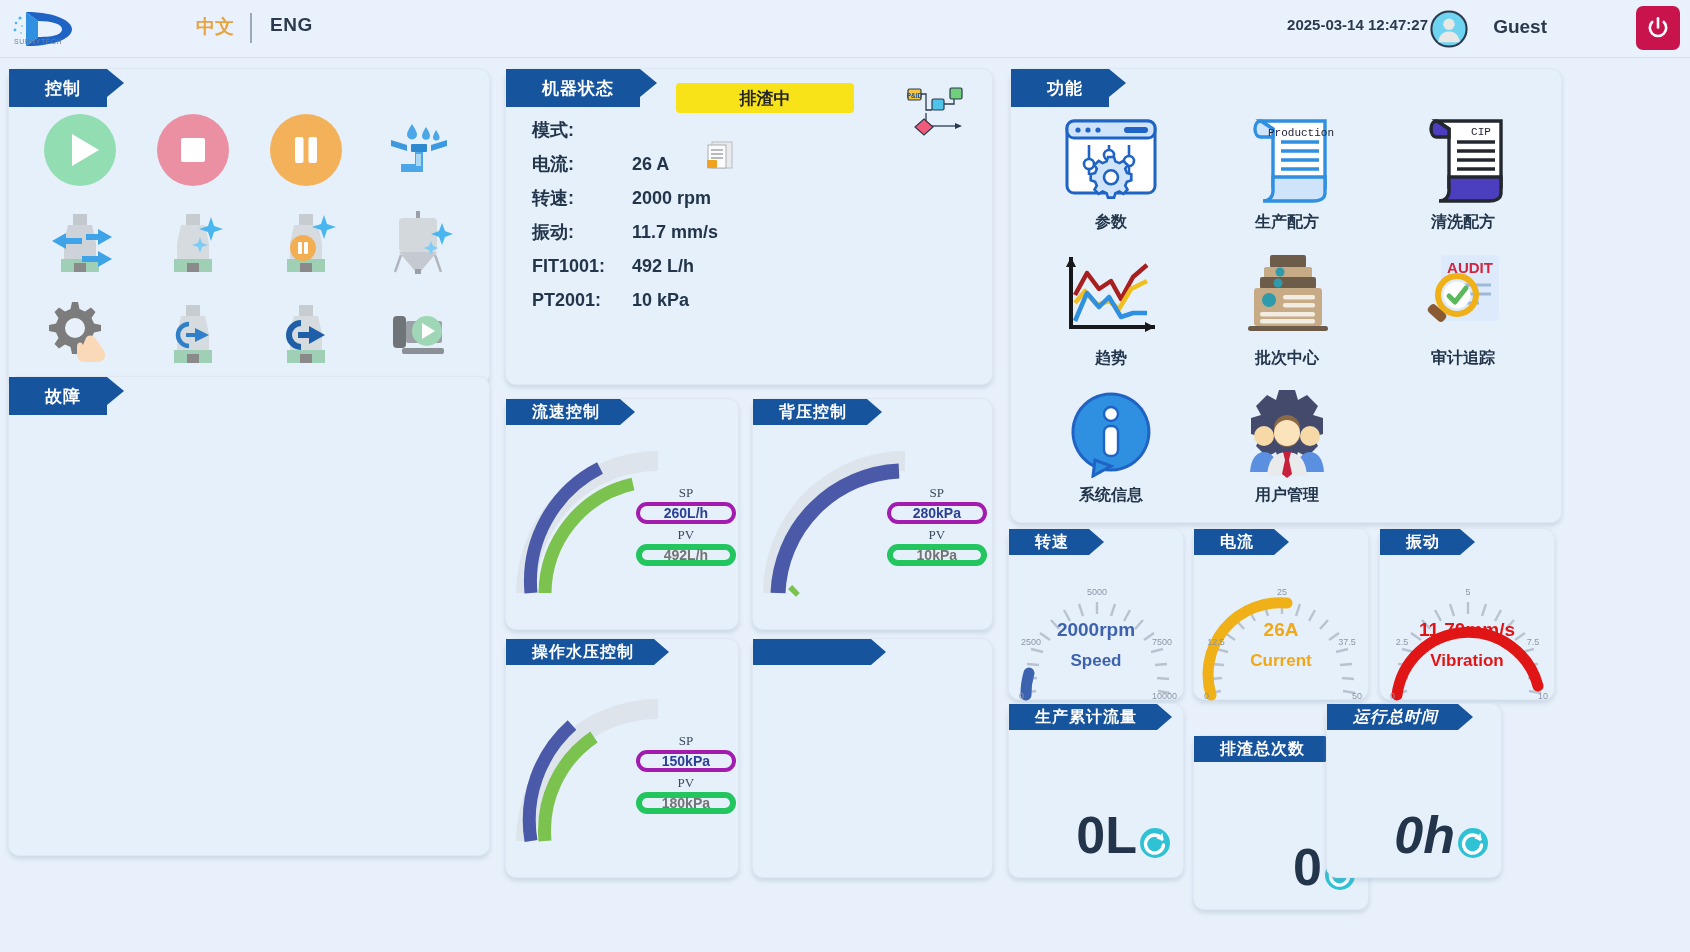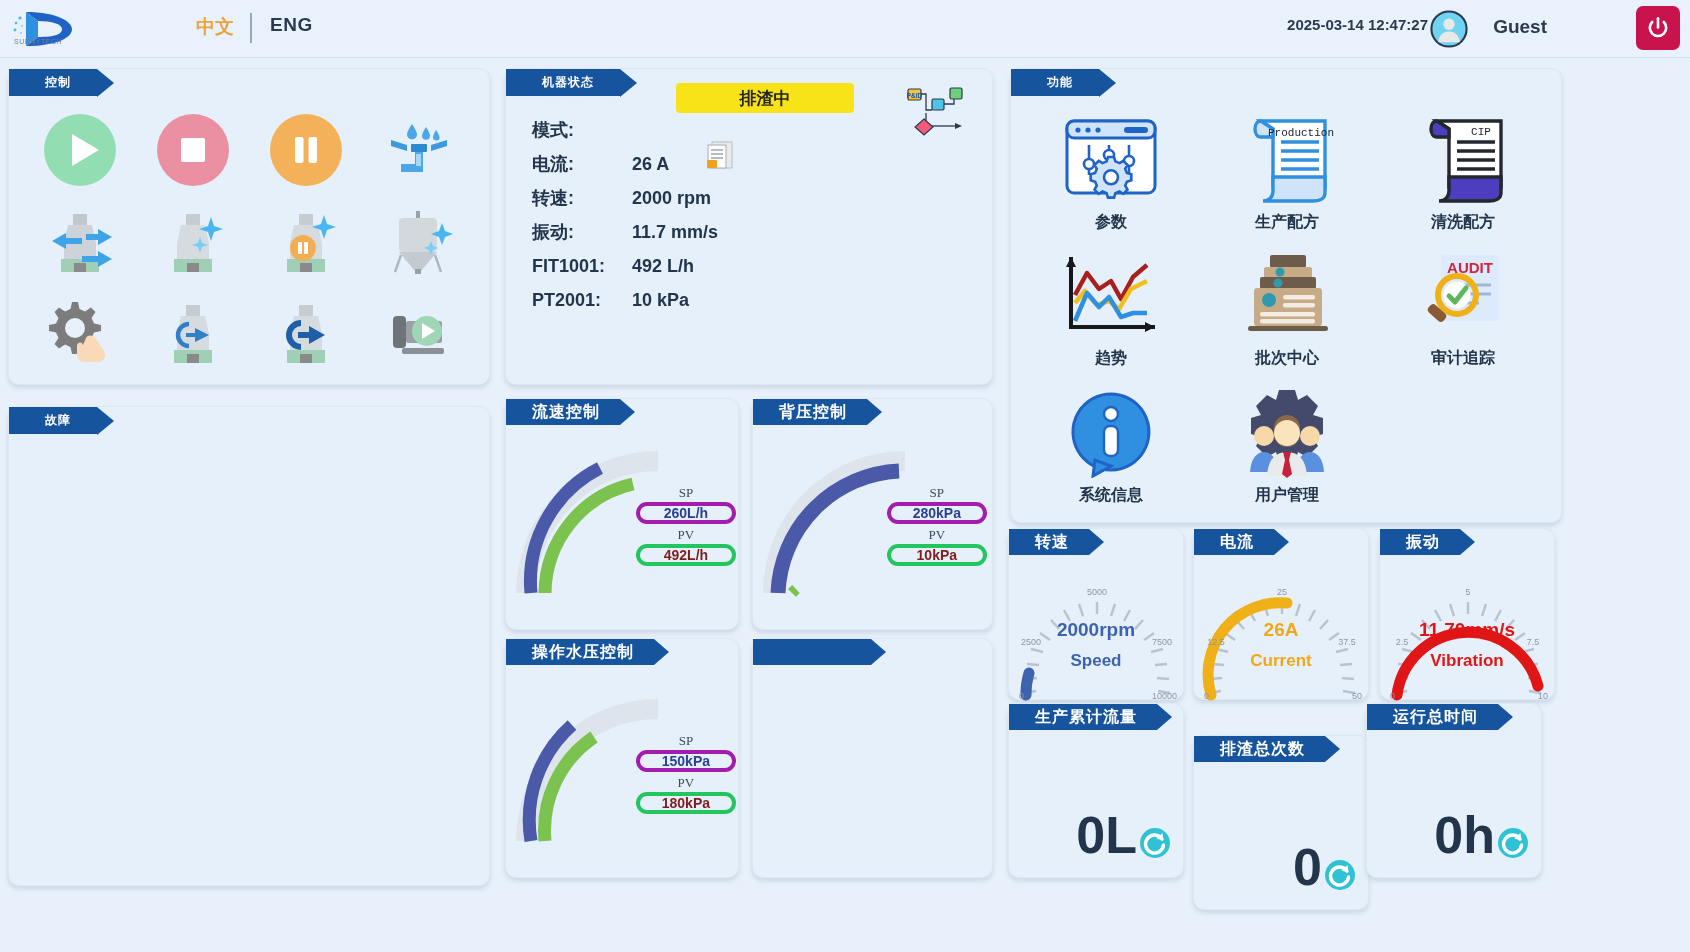--- a/index.html
+++ b/index.html
@@ -52,23 +52,23 @@
   
   .card {
     position: absolute;
     background: #e6f0fb;
     border-radius: 11px;
     border: 1px solid #dfe8f2;
     box-shadow: 0 3px 5px rgba(130,150,175,.28);
   }
   .banner {
     position: absolute; left: 0; top: 0;
-    height: 27px; background: #17549e;
+    height: 38px; background: #17549e;
     display: flex; align-items: center;
-    color: #ffffff; font-size: 12px; font-weight: 700;
+    color: #ffffff; font-size: 17px; font-weight: 700;
     padding: 0 26px 0 36px;
     letter-spacing: 1px;
   }
   .banner::after {
     content: ""; position: absolute; right: -17px; top: 0;
     border-top: 14px solid transparent;
     border-bottom: 14px solid transparent;
     border-left: 17px solid #17549e;
   }
   .banner.small { height: 26px; font-size: 16px; padding: 0 20px 0 26px; }
@@ -91,39 +91,39 @@
     font-size: 17px; font-weight: 700; color: #232323;
   }
   #pid-icon { position: absolute; right: 22px; top: 16px; width: 64px; height: 60px; cursor: pointer; }
   .stat-rows { position: absolute; left: 26px; top: 44px; }
   .stat-row { display: flex; align-items: center; height: 34px; }
   .stat-label { width: 100px; font-size: 18px; font-weight: 700; color: #22354b; }
   .stat-value { font-size: 18px; font-weight: 700; color: #22354b; }
   #doc-icon { position: absolute; left: 200px; top: 72px; width: 28px; height: 30px; cursor: pointer; }
 
   
-  #fault-card { left: 8px; top: 406px; width: 482px; height: 480px; }
+  #fault-card { left: 8px; top: 376px; width: 482px; height: 480px; }
 
   
   #flow-card { left: 505px; top: 398px; width: 234px; height: 232px; }
   #bp-card   { left: 752px; top: 398px; width: 241px; height: 232px; }
   #wp-card   { left: 505px; top: 638px; width: 234px; height: 240px; }
   #blank-card{ left: 752px; top: 638px; width: 241px; height: 240px; }
 
   .arc-wrap { position: absolute; left: 0; top: 34px; width: 100%; height: 175px; }
   .arc-svg  { position: absolute; left: 6px; top: 14px; }
   .sp-pv { position: absolute; left: 56%; top: 52px; width: 100px; text-align: center; }
   .sp-pv .cap { font-size: 13px; color: #3b4a5c; font-family: "Liberation Serif", serif; }
   .pill {
     width: 100px; height: 22px; border-radius: 11px;
     display: flex; align-items: center; justify-content: center;
     font-size: 14px; font-weight: 700; margin: 1px 0 3px 0;
   }
   .pill.sp { border: 4px solid #a21caf; color: #2a3f95; }
-  .pill.pv { border: 4px solid #22c55e; color: #7f1d1d; }
+  .pill.pv { border: 6px solid #22c55e; color: #737373; }
 
   
   #func-card { left: 1010px; top: 68px; width: 552px; height: 455px; }
   #func-grid {
     position: absolute; left: 12px; top: 36px; width: 528px; height: 410px;
     display: grid; grid-template-columns: repeat(3, 1fr); grid-template-rows: repeat(3, 1fr);
   }
   .func-cell {
     display: flex; flex-direction: column; align-items: center; justify-content: center;
     cursor: pointer;
@@ -143,21 +143,21 @@
   }
   .gauge-name {
     position: absolute; left: 0; top: 98px; width: 100%; text-align: center;
     font-size: 17px; font-weight: 700;
   }
 
   
   .counter-card { top: 703px; width: 176px; height: 175px; }
   #c-flow { left: 1008px; }
   #c-count { left: 1193px; margin-top: 32px; }
-  #c-hours { left: 1366px; }
+  #c-hours { left: 1326px; font-style: italic; }
   .counter-val {
     position: absolute; right: 46px; bottom: 16px;
     font-size: 52px; font-weight: 700; color: #22354b;
     line-height: 1;
   }
   .reset-ico { position: absolute; right: 12px; bottom: 18px; width: 32px; height: 32px; cursor: pointer; }
 </style>
 </head>
 <body>
 

